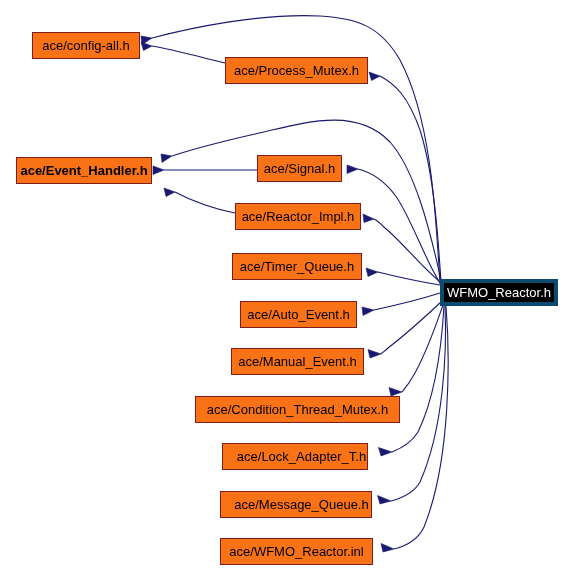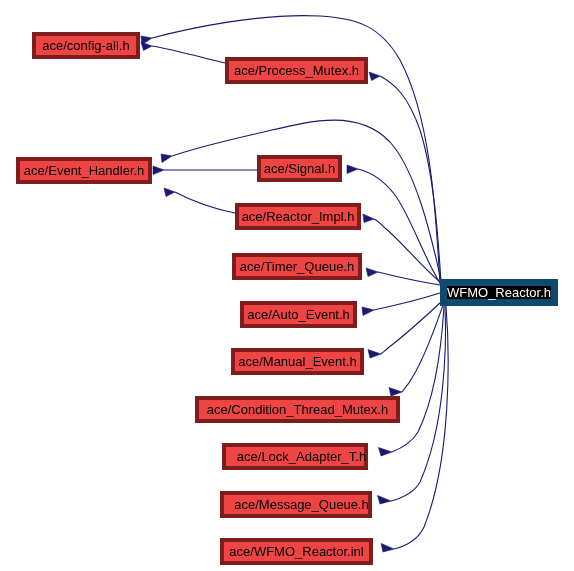--- a/index.html
+++ b/index.html
@@ -32,33 +32,33 @@
     stroke-width: 1.1;
   }
   .edge-arrow {
     fill: #191970;
     stroke: #191970;
     stroke-width: 0.6;
   }
   .node-box {
     position: absolute;
     box-sizing: border-box;
-    border: 4px solid #7f1d1d;
-    background: #ef4444;
+    border: 1px solid #7f1d1d;
+    background: #f97316;
     color: #000000;
     font-size: 13px;
     line-height: 1;
     display: flex;
     align-items: center;
     justify-content: center;
     white-space: nowrap;
     letter-spacing: 0px;
   }
   .node-box.node-root {
-    border: 7px solid #0c4a6e;
+    border: 4px solid #0c4a6e;
     background: #000000;
     color: #ffffff;
   }
   .node-label {
     display: block;
     padding: 0 5px;
   }
 </style>
 </head>
 <body>
@@ -126,21 +126,21 @@
         <path class="edge-arrow" d="M394,549 L383,552 L381,543.5 Z"></path>
       </g>
     </svg>
   <div id="nodes-layer">
       <div class="node-box" style="left: 32px; top: 32px; width: 108px; height: 27px;">
         <span class="node-label">ace/config-all.h</span>
       </div>
       <div class="node-box" style="left: 225px; top: 57px; width: 143px; height: 27px;">
         <span class="node-label">ace/Process_Mutex.h</span>
       </div>
-      <div class="node-box" style="left: 16px; top: 157px; width: 136px; height: 27px;">
+      <div class="node-box" style="left: 16px; top: 157px; width: 136px; height: 27px; font-weight: bold;">
         <span class="node-label">ace/Event_Handler.h</span>
       </div>
       <div class="node-box" style="left: 257px; top: 155px; width: 85px; height: 27px;">
         <span class="node-label">ace/Signal.h</span>
       </div>
       <div class="node-box" style="left: 235px; top: 203px; width: 126px; height: 27px;">
         <span class="node-label">ace/Reactor_Impl.h</span>
       </div>
       <div class="node-box" style="left: 232px; top: 253px; width: 130px; height: 27px;">
         <span class="node-label">ace/Timer_Queue.h</span>

